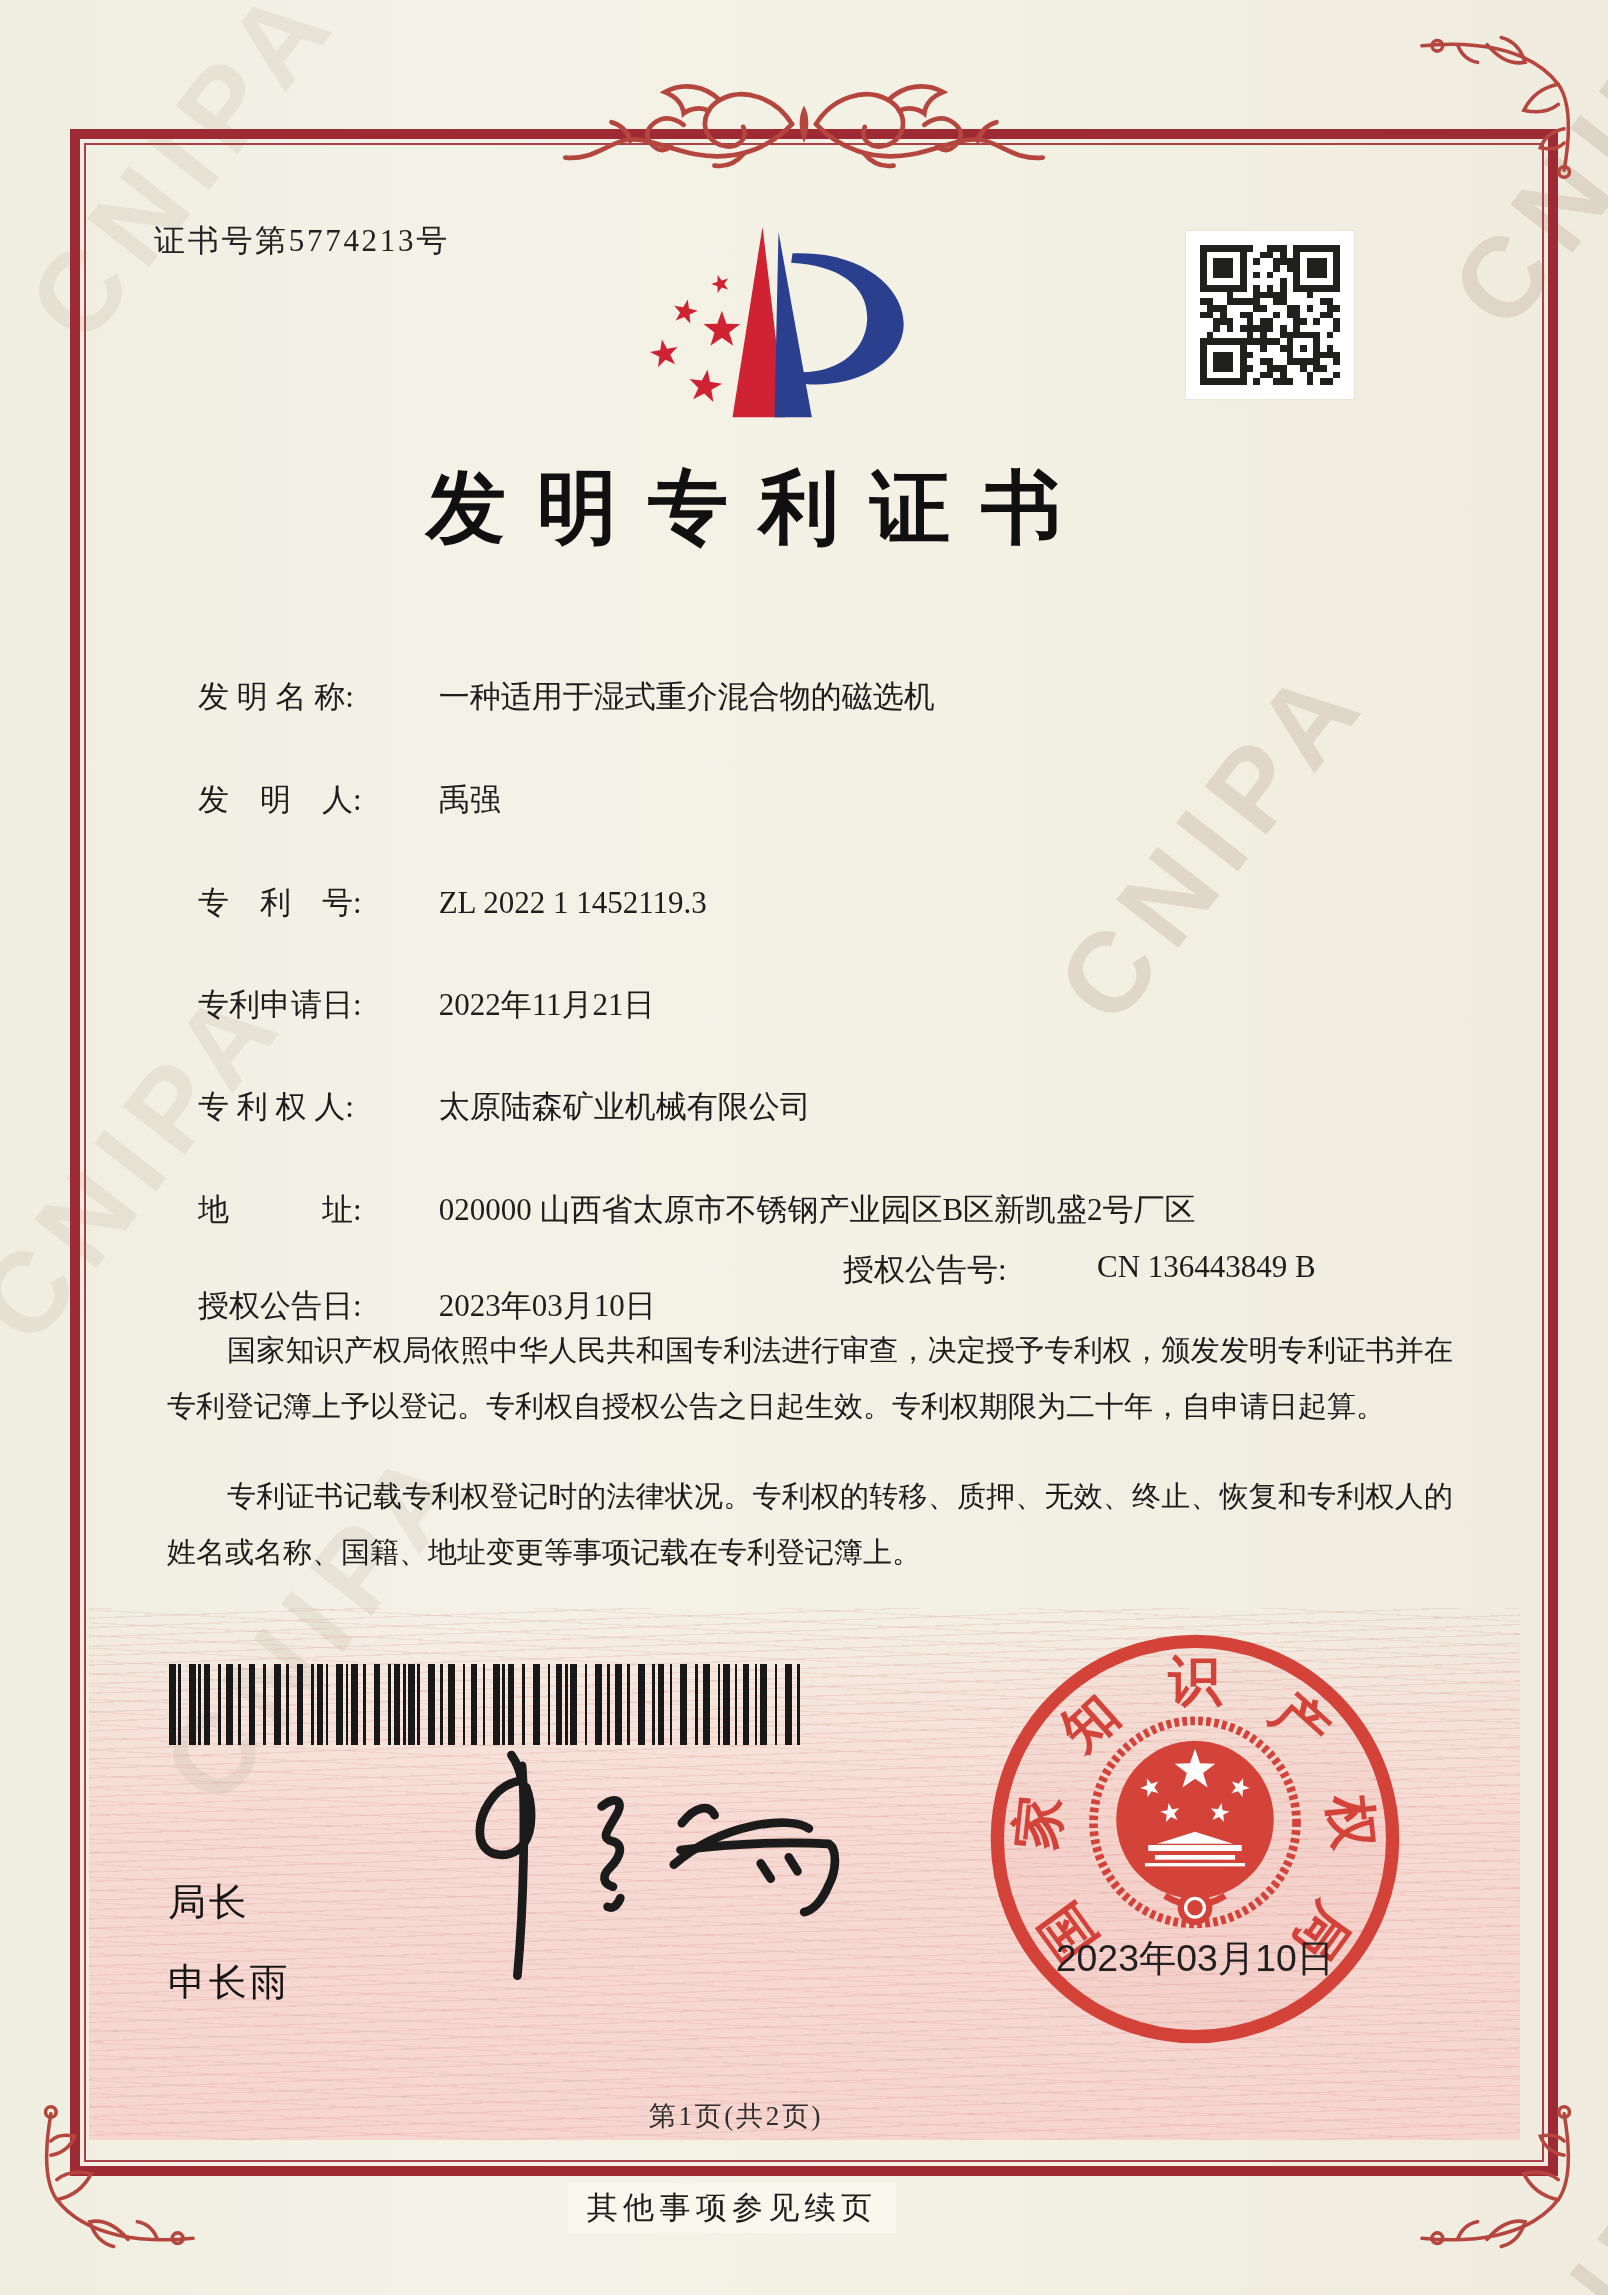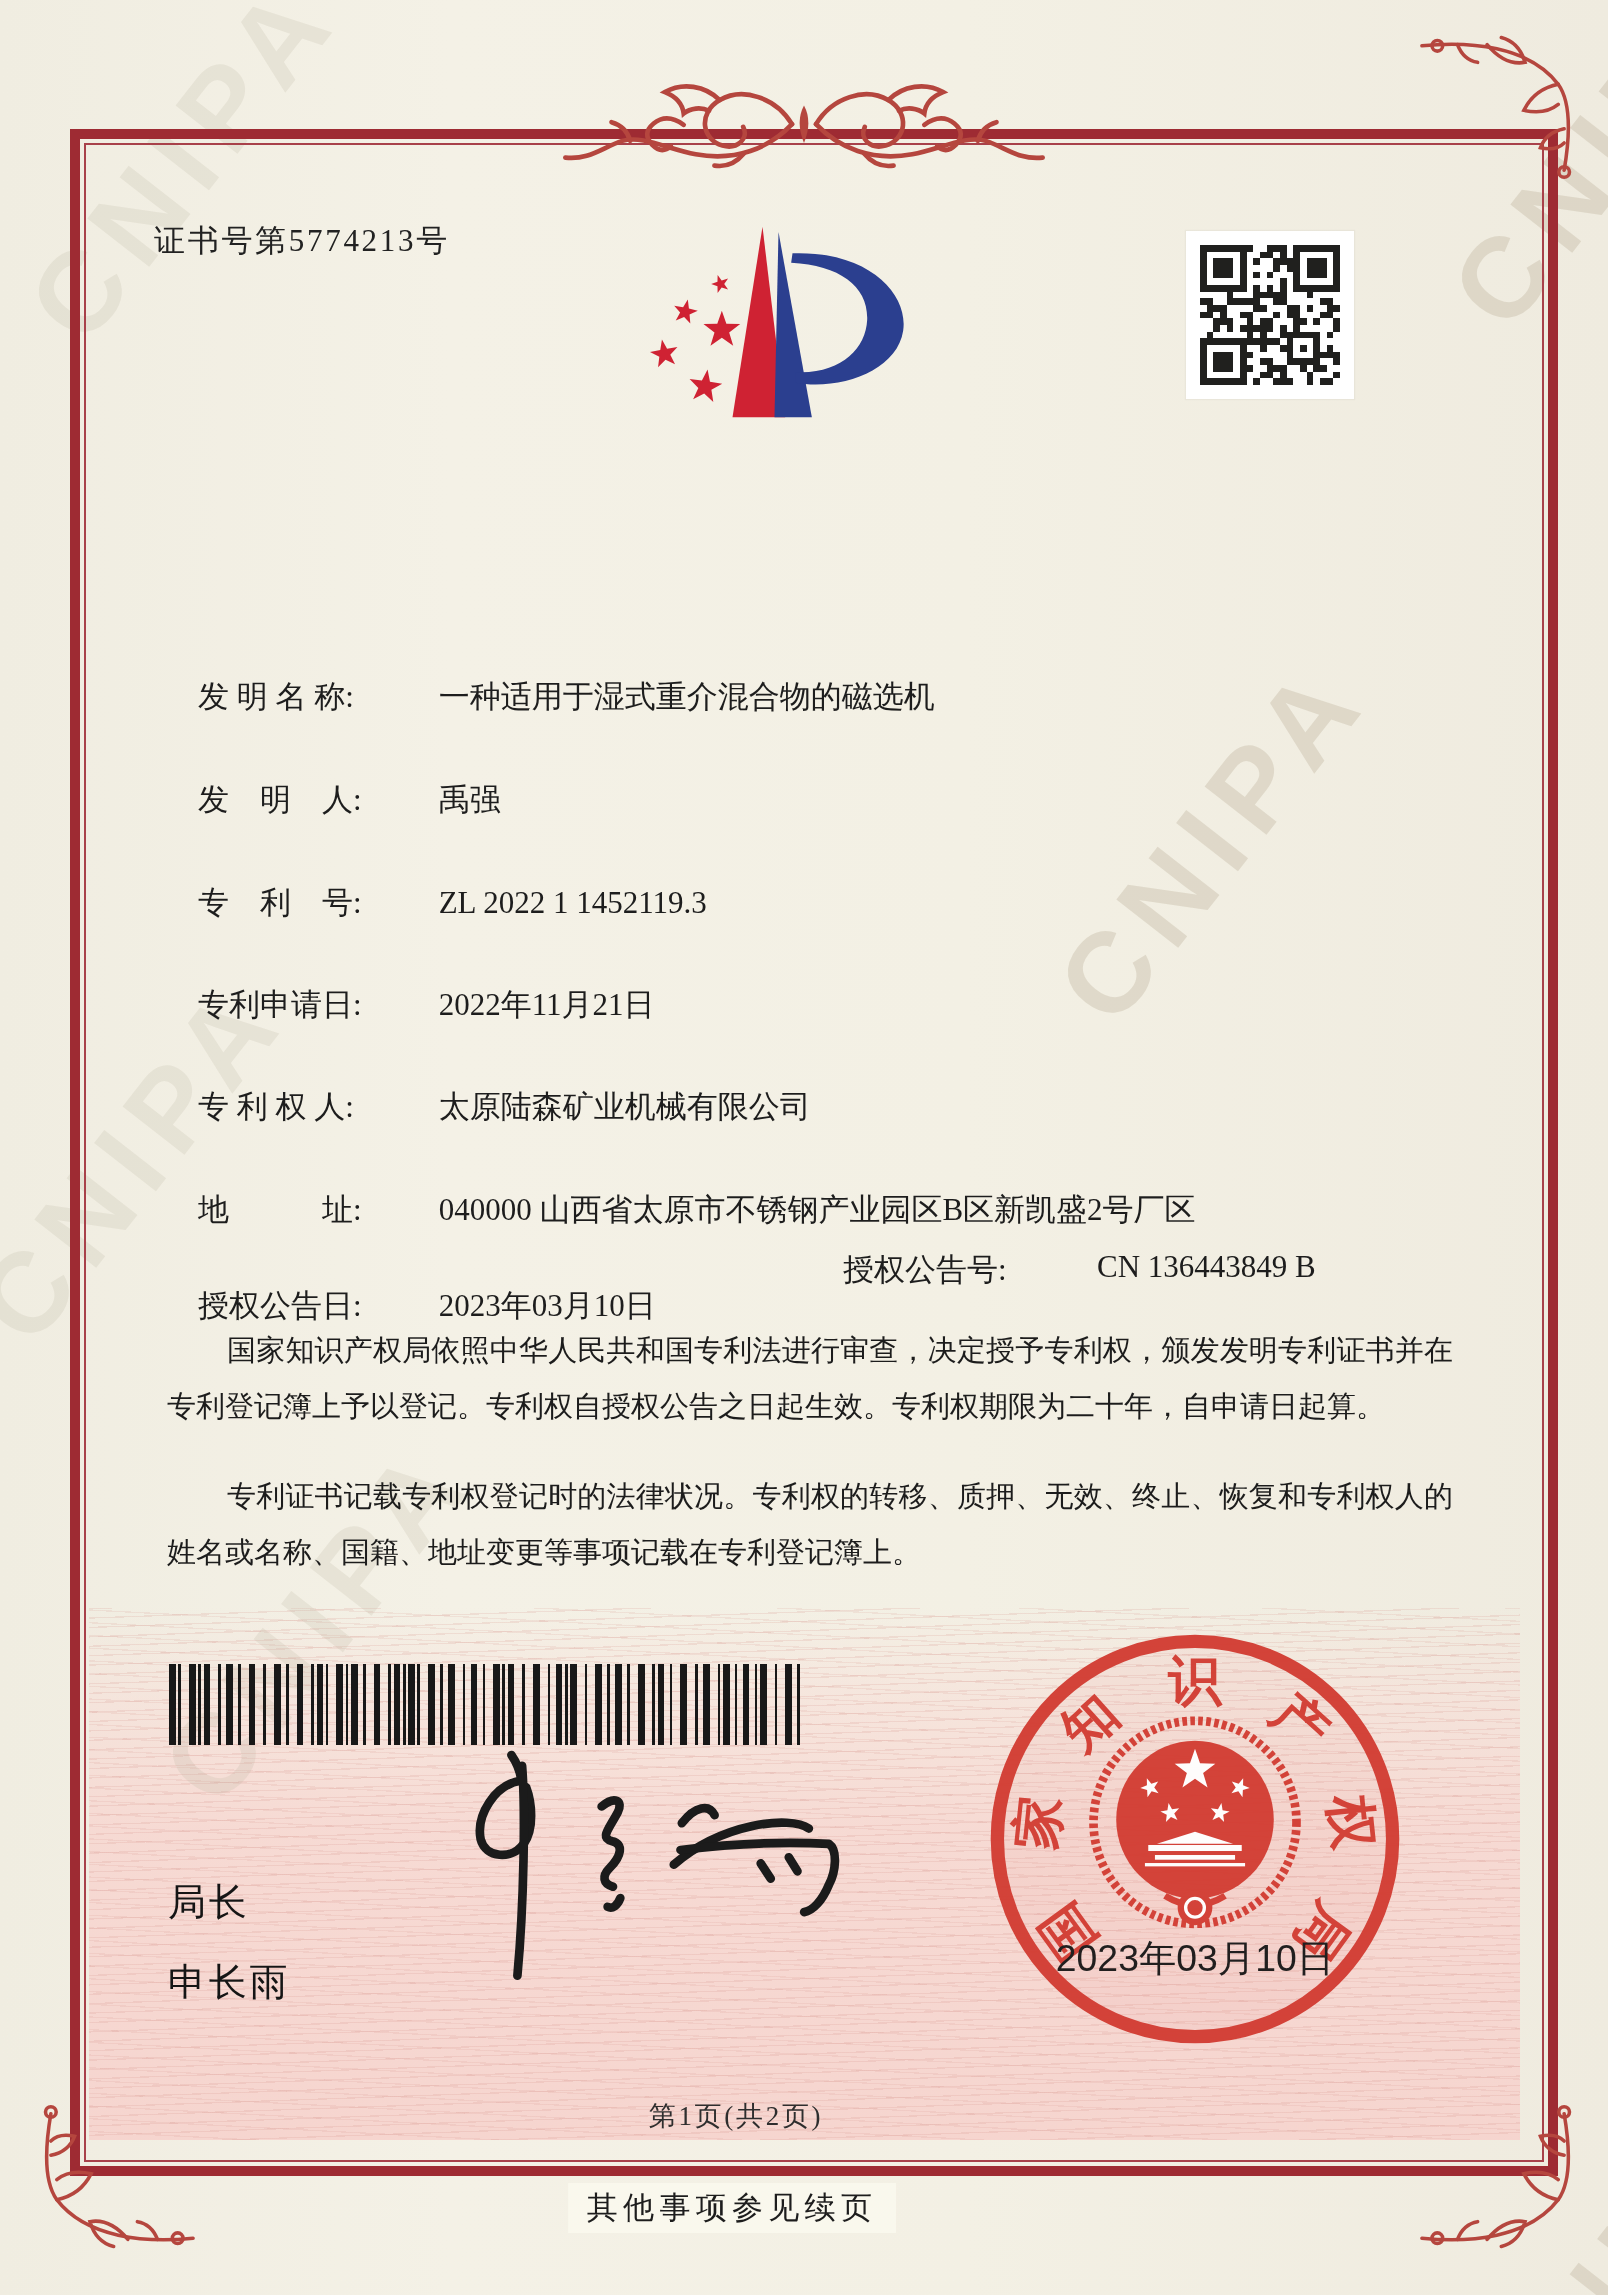--- a/index.html
+++ b/index.html
@@ -365,38 +365,39 @@
           <rect x="131" y="221" width="10" height="10"></rect>
           <rect x="141" y="221" width="10" height="10"></rect>
           <rect x="151" y="221" width="10" height="10"></rect>
           <rect x="181" y="221" width="10" height="10"></rect>
           <rect x="201" y="221" width="10" height="10"></rect>
           <rect x="211" y="221" width="10" height="10"></rect>
         </g>
     </svg>
   </div>
 
+  <div class="doc-title">发明专利证书</div>
 
   <div class="field-row" style="top:640px">
     <span class="flabel">发 明 名 称:</span><span class="fvalue">一种适用于湿式重介混合物的磁选机</span>
   </div>
   <div class="field-row" style="top:743px">
     <span class="flabel">发　明　人:</span><span class="fvalue">禹强</span>
   </div>
   <div class="field-row" style="top:846px">
     <span class="flabel">专　利　号:</span><span class="fvalue">ZL 2022 1 1452119.3</span>
   </div>
   <div class="field-row" style="top:948px">
     <span class="flabel">专利申请日:</span><span class="fvalue">2022年11月21日</span>
   </div>
   <div class="field-row" style="top:1050px">
     <span class="flabel">专 利 权 人:</span><span class="fvalue">太原陆森矿业机械有限公司</span>
   </div>
   <div class="field-row" style="top:1153px">
-    <span class="flabel">地　　　址:</span><span class="fvalue">040000 山西省太原市不锈钢产业园区B区新凯盛2号厂区</span>
+    <span class="flabel">地　　　址:</span><span class="fvalue">020000 山西省太原市不锈钢产业园区B区新凯盛2号厂区</span>
   </div>
   <div class="field-row" style="top:1249px">
     <span class="flabel">授权公告日:</span><span class="fvalue">2023年03月10日</span>
     <span class="grant-label2">授权公告号:</span>
     <span class="grant-value2">CN 136443849 B</span>
   </div>
 
   <div class="para" style="top:1322px">国家知识产权局依照中华人民共和国专利法进行审查，决定授予专利权，颁发发明专利证书并在专利登记簿上予以登记。专利权自授权公告之日起生效。专利权期限为二十年，自申请日起算。</div>
   <div class="para" style="top:1468px">专利证书记载专利权登记时的法律状况。专利权的转移、质押、无效、终止、恢复和专利权人的姓名或名称、国籍、地址变更等事项记载在专利登记簿上。</div>
 

